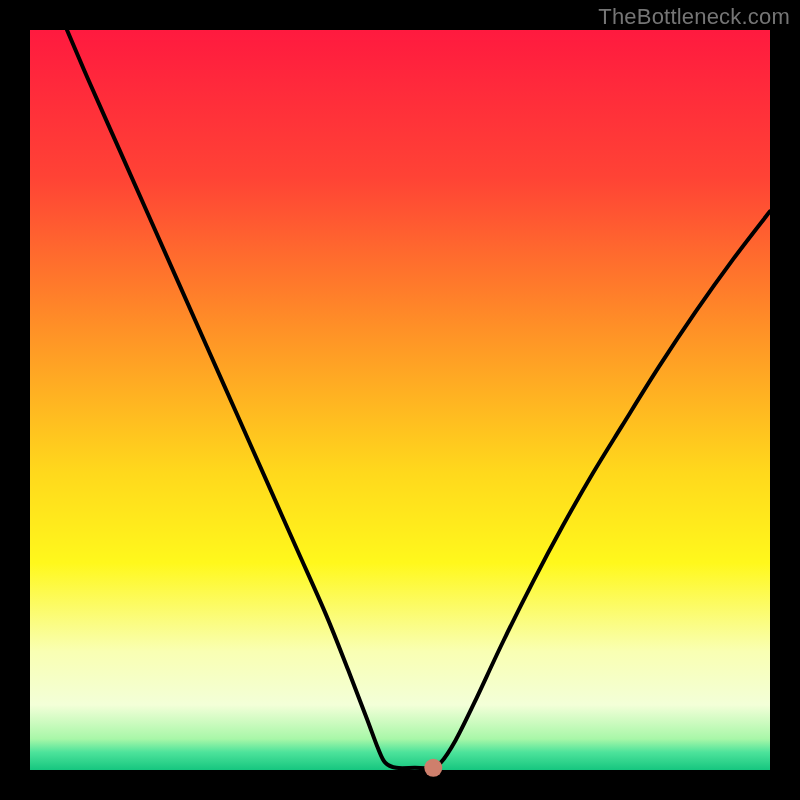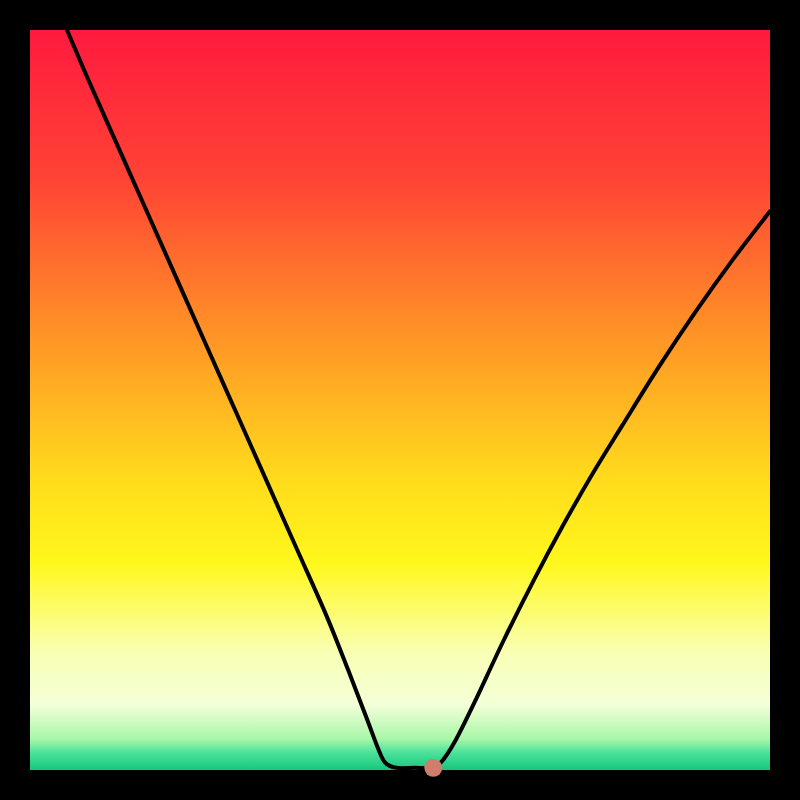--- a/index.html
+++ b/index.html
@@ -28,20 +28,21 @@
   svg {
     position: absolute;
     left: 0;
     top: 0;
   }
 </style>
 </head>
 <body>
 <div class="frame">
 
+<div class="watermark">TheBottleneck.com</div>
 
 <svg id="chart-svg" width="800" height="800">
   <defs>
     <linearGradient id="bg-grad" x1="0" y1="0" x2="0" y2="1">
           <stop offset="0%" stop-color="#ff1a3f"></stop>
           <stop offset="20%" stop-color="#ff4335"></stop>
           <stop offset="40%" stop-color="#ff8f27"></stop>
           <stop offset="60%" stop-color="#ffd91c"></stop>
           <stop offset="72%" stop-color="#fff81c"></stop>
           <stop offset="84%" stop-color="#f9ffb3"></stop>

